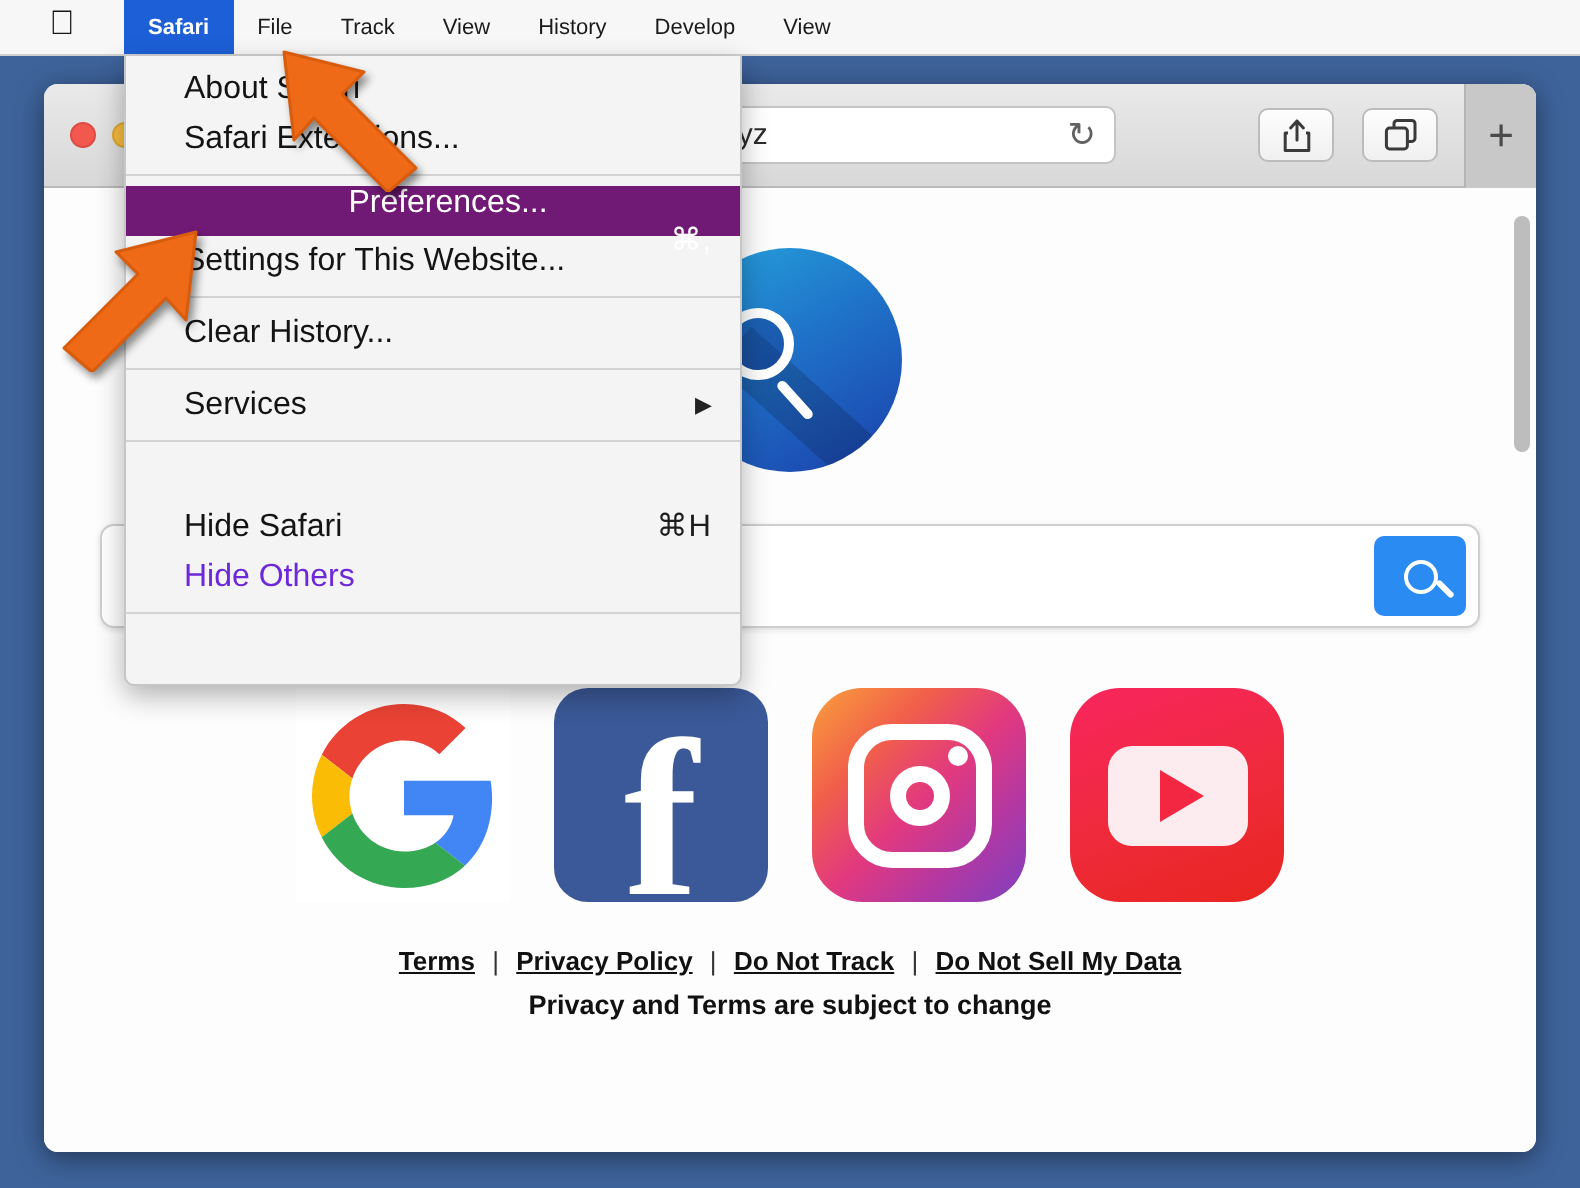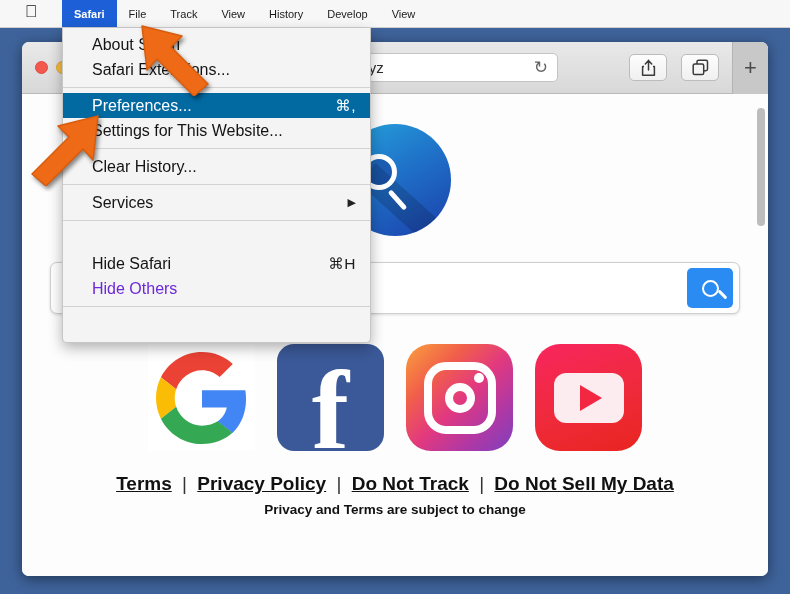--- a/index.html
+++ b/index.html
@@ -180,21 +180,21 @@
     background: linear-gradient(160deg,#f8265e 0%,#ef2a3b 55%,#e8251f 100%);
     display:flex; align-items:center; justify-content:center;
   }
   .yt .screen {
     width: 70px; height: 50px; background: #fdecef; border-radius: 12px;
     display:flex; align-items:center; justify-content:center;
   }
   .yt .play { width:0; height:0; border-left: 22px solid #f32742; border-top: 13px solid transparent; border-bottom: 13px solid transparent; margin-left:5px; }
 
   .footer { margin-top: 22px; text-align: center; flex: 0 0 auto; }
-  .flinks { font-size: 19px; color: #111; font-weight: bold; }
+  .flinks { font-size: 13px; color: #111; font-weight: bold; }
   .flinks a { color: #111; text-decoration: underline; }
   .flinks .sep { font-weight: normal; padding: 0 5px; color:#333; }
   .fnote { font-size: 13.5px; color: #111; font-weight: bold; margin-top: 7px; }
 
   
   #safari-menu {
     position: absolute; left: 62px; top: 28px;
     width: 309px;
     background: #f4f4f4;
     border: 1px solid #c6c6c6;
@@ -204,21 +204,21 @@
     padding: 4px 0 5px;
     z-index: 60;
   }
   .mi {
     height: 25px; display: flex; align-items: center;
     padding: 0 14px 0 29px;
     font-size: 16px; color: #141414; white-space: nowrap;
     position: relative;
   }
   .mi .shortcut { margin-left: auto; font-size: 15.5px; color: #1d1d1d; letter-spacing: .5px; }
-  .mi.selected { background: #0369a1; color: #fff; }
+  .mi.selected { background: #701a75; color: #fff; flex-direction: column; }
   .mi.selected .shortcut { color: #fff; }
   .mi.disabled { color: #6d28d9; }
   .mi .submenu-arrow { margin-left: auto; font-size: 11px; color: #222; }
   .msep { height: 1px; background: #d2d2d2; margin: 5px 0; }
 
   
   .arrow { position: absolute; z-index: 80; filter: drop-shadow(2px 3px 2px rgba(0,0,0,.45)); }
   #arrow1 { left: 138px; top: 22px; }
   #arrow2 { left: 16px; top: 112px; }
 </style>

